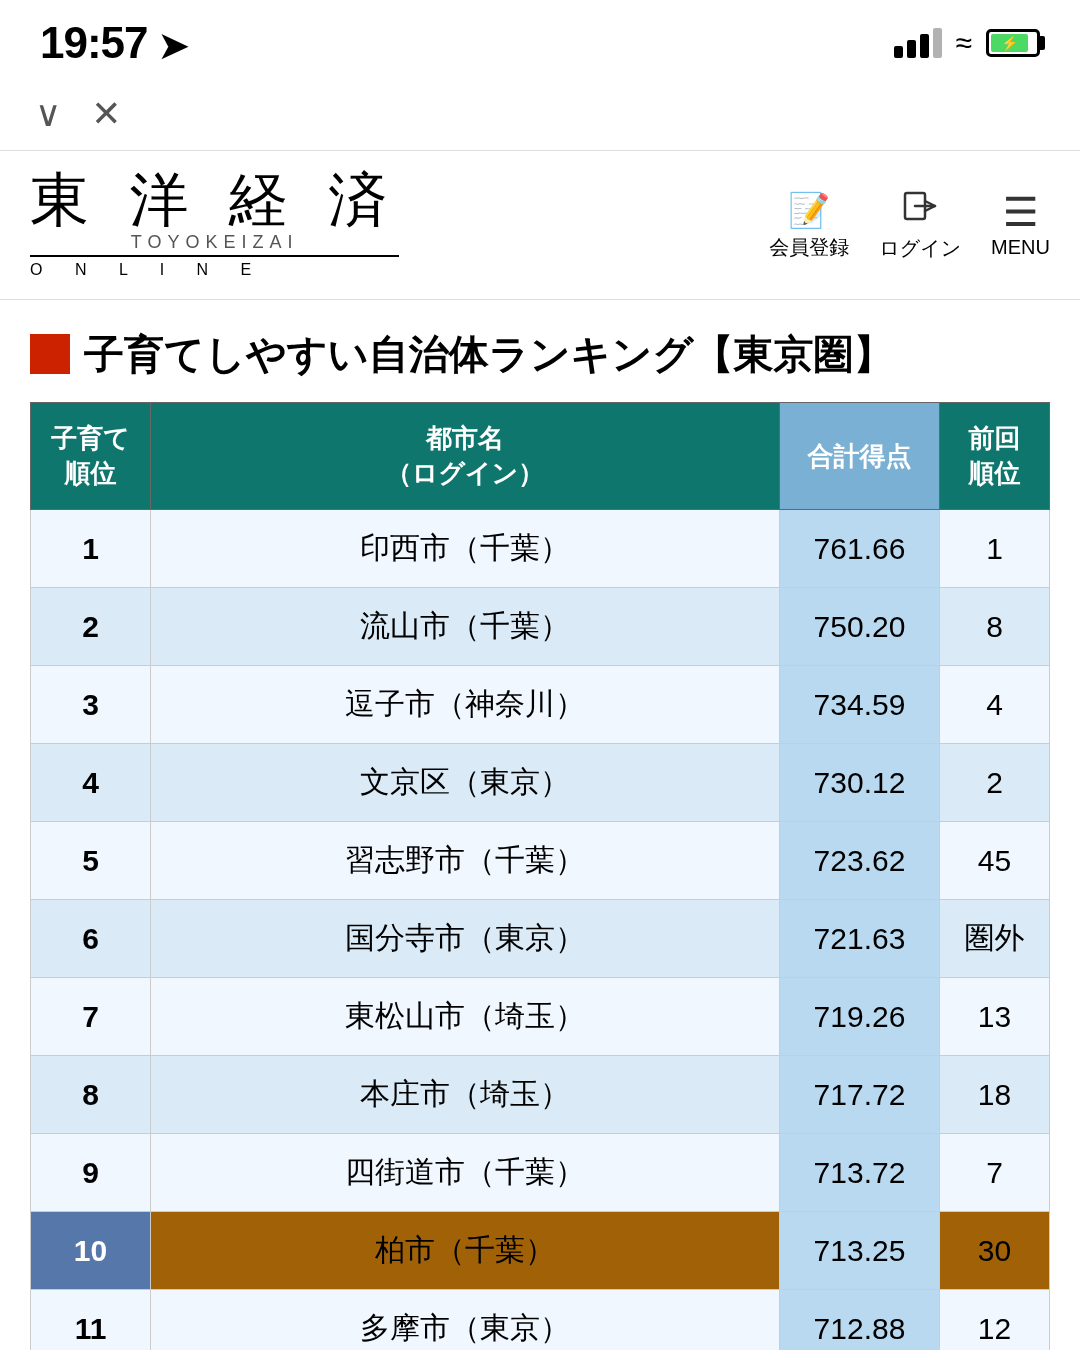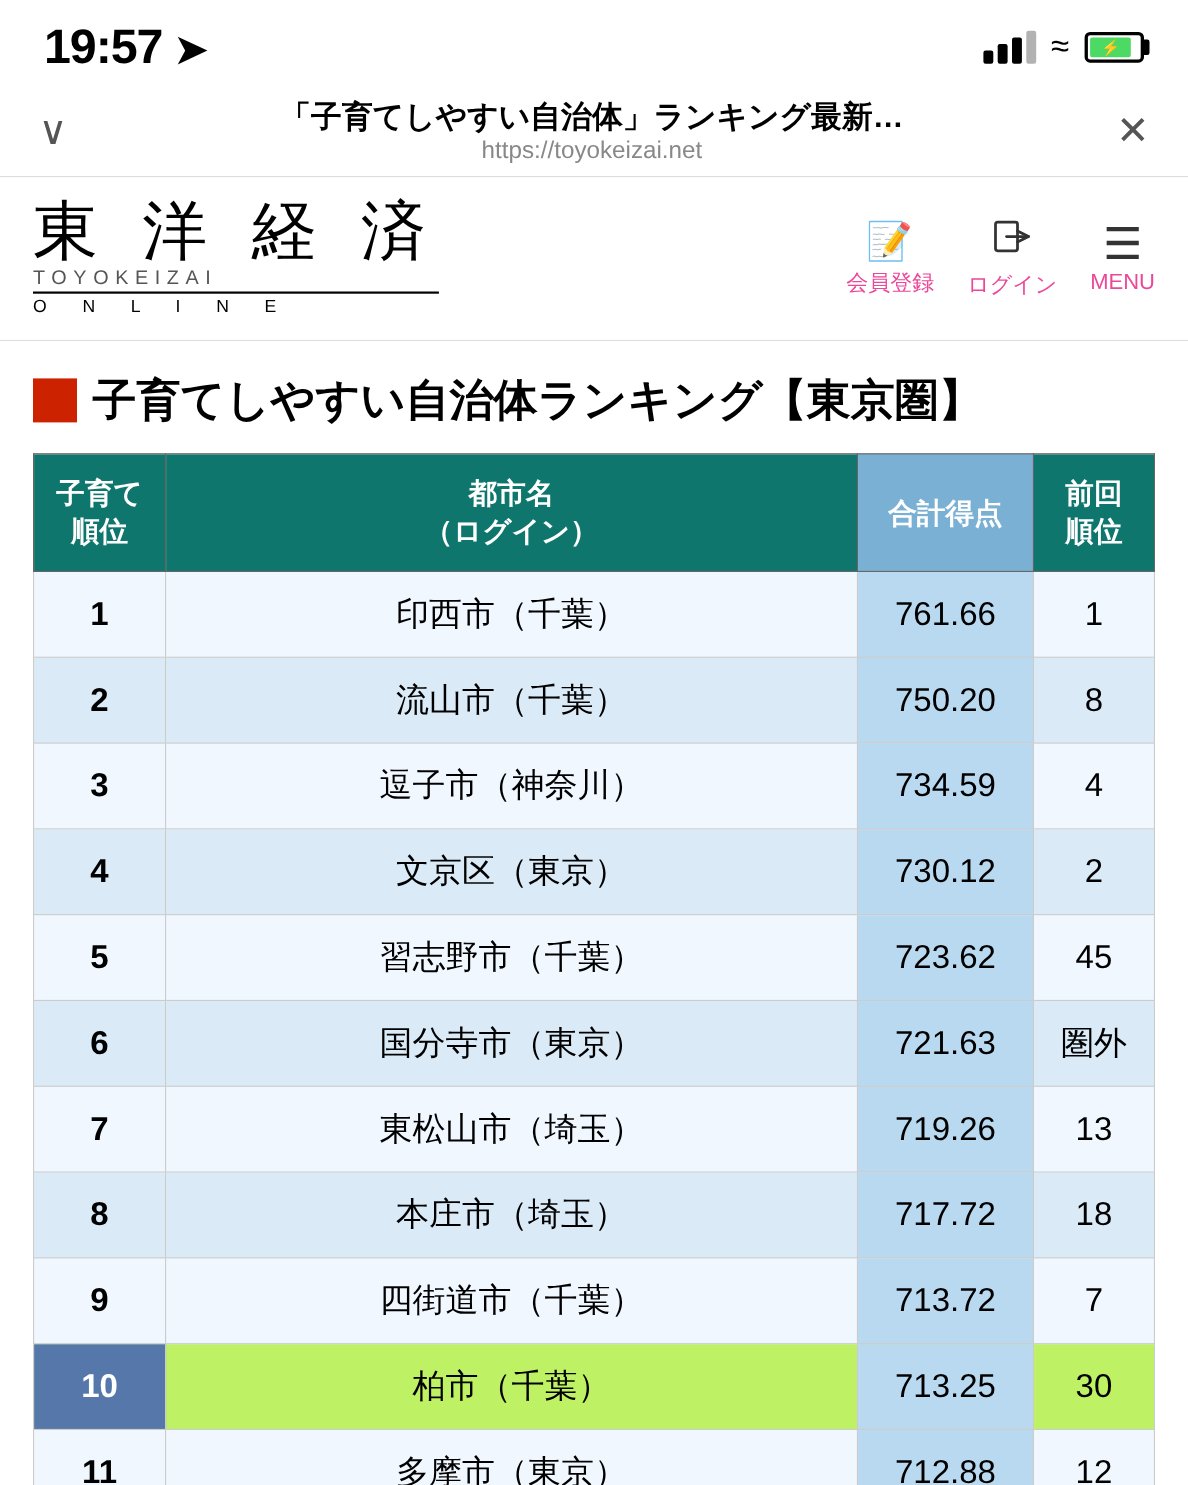--- a/index.html
+++ b/index.html
@@ -135,20 +135,21 @@
       font-weight: 400;
       letter-spacing: 12px;
       color: #000;
       line-height: 1;
     }
     .logo-roman {
       font-size: 18px;
       letter-spacing: 6px;
       color: #555;
       margin-top: 2px;
+      text-align: center;
     }
     .logo-online {
       font-size: 16px;
       letter-spacing: 14px;
       color: #000;
       margin-top: 2px;
       border-top: 2px solid #000;
       padding-top: 4px;
     }
     .header-nav {
@@ -162,21 +163,21 @@
       align-items: center;
       gap: 4px;
       cursor: pointer;
     }
     .nav-icon {
       font-size: 34px;
       color: #333;
     }
     .nav-label {
       font-size: 20px;
-      color: #ec4899;
+      color: #000000;
     }
 
     
     .article-section {
       padding: 30px 30px 0 30px;
     }
 
     
     .ranking-title {
       display: flex;
@@ -269,24 +270,20 @@
     <div class="battery-icon">
       <div class="battery-fill">
         <span class="battery-bolt">⚡</span>
       </div>
     </div>
   </div>
 </div>
 
 <div class="browser-bar">
   <span class="browser-chevron">∨</span>
-  <div class="browser-title-area">
-    <div class="browser-title">「子育てしやすい自治体」ランキング最新…</div>
-    <div class="browser-url">https://toyokeizai.net</div>
-  </div>
   <span class="browser-close">✕</span>
 </div>
 
 <div class="site-header">
   <div class="logo-area">
     <div class="logo-kanji">東 洋 経 済</div>
     <div class="logo-roman">TOYOKEIZAI</div>
     <div class="logo-online">O N L I N E</div>
   </div>
   <div class="header-nav">
@@ -377,21 +374,21 @@
           <td class="td-city">本庄市（埼玉）</td>
           <td class="td-score">717.72</td>
           <td class="td-prev">18</td>
         </tr>
         <tr style="background: rgb(240, 247, 255);">
           <td class="td-rank">9</td>
           <td class="td-city">四街道市（千葉）</td>
           <td class="td-score">713.72</td>
           <td class="td-prev">7</td>
         </tr>
-        <tr style="background: #bef264; border-radius: 25px;">
+        <tr style="background: #a16207; border-radius: 25px;">
           <td class="td-rank" style="background: rgb(85, 119, 170); color: rgb(255, 255, 255);">10</td>
           <td class="td-city">柏市（千葉）</td>
           <td class="td-score">713.25</td>
           <td class="td-prev">30</td>
         </tr>
         <tr style="background: rgb(240, 247, 255);">
           <td class="td-rank">11</td>
           <td class="td-city">多摩市（東京）</td>
           <td class="td-score">712.88</td>
           <td class="td-prev">12</td>

